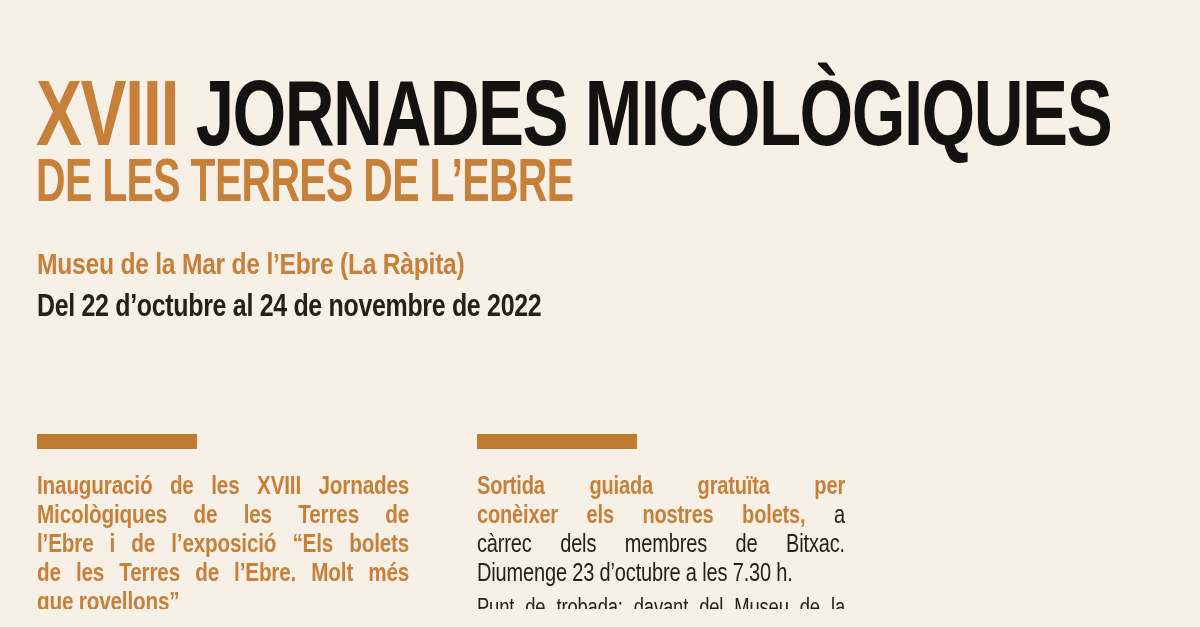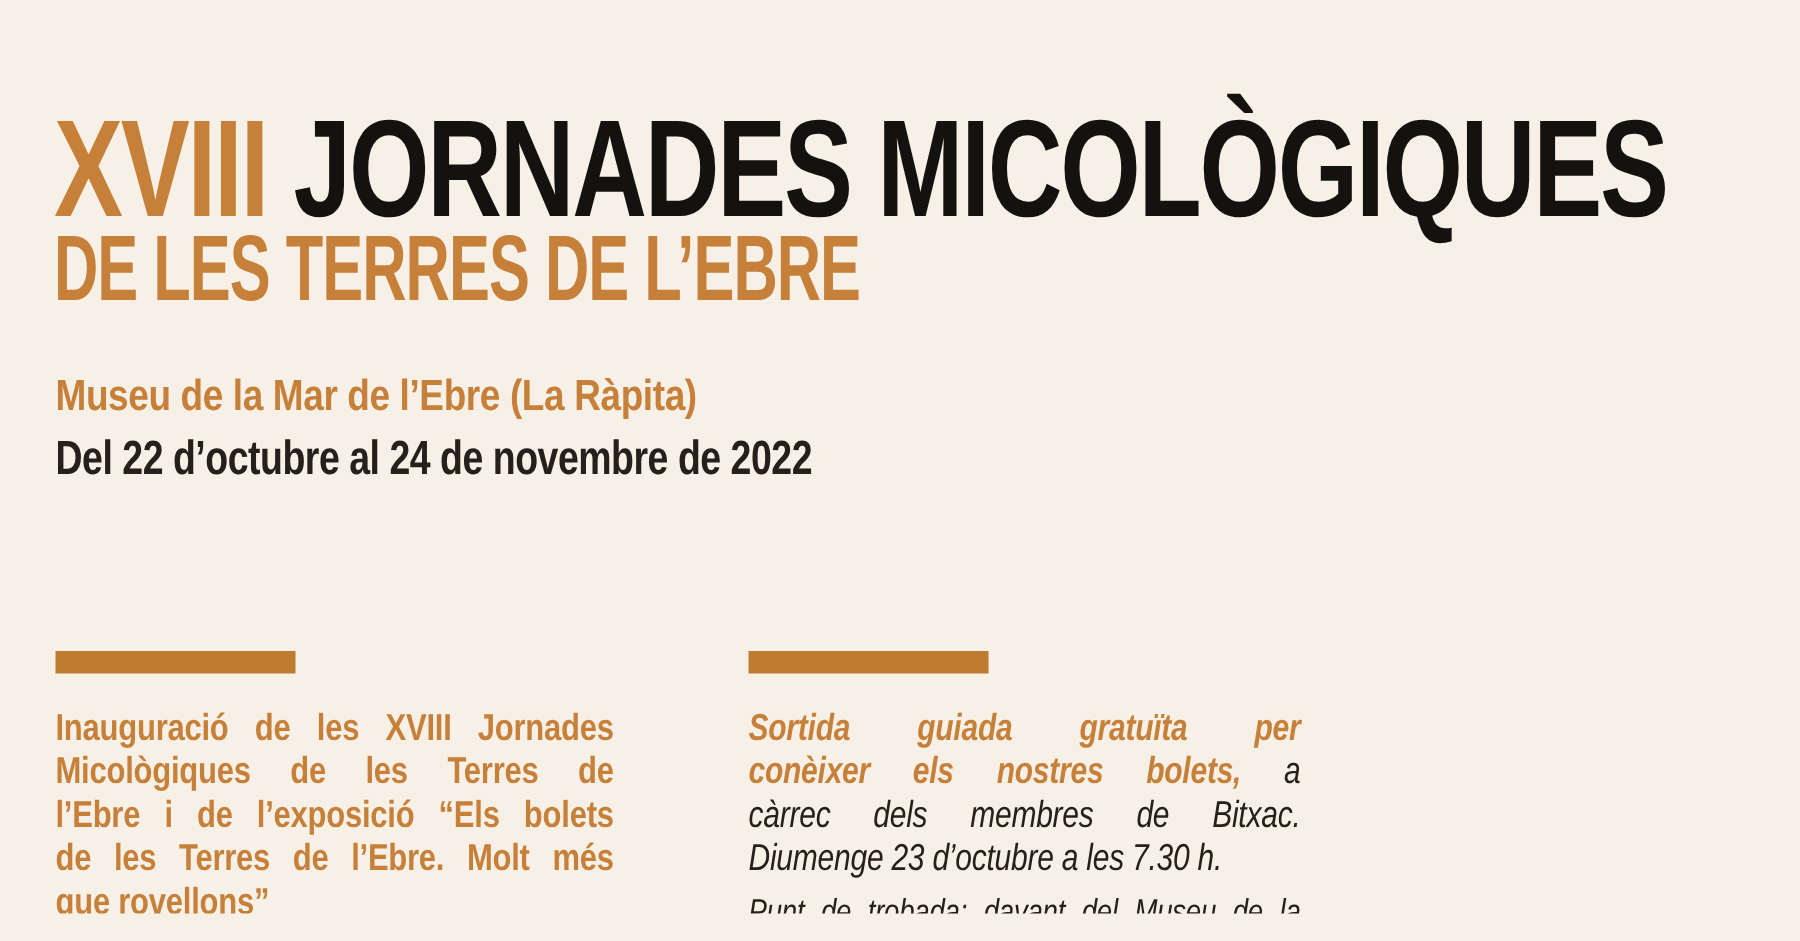--- a/index.html
+++ b/index.html
@@ -47,21 +47,21 @@
   .dates{
     position:absolute;left:37px;top:289px;
     font-size:32px;line-height:1;font-weight:700;
     letter-spacing:-0.4px;white-space:nowrap;
     color:var(--ink);
     transform:scaleX(0.78);transform-origin:0 0;
   }
   
   .col{position:absolute;top:434px;}
   .col-left{left:37px;}
-  .col-right{left:499px;font-style:italic;}
+  .col-right{left:477px;}
   .bar{
     width:160px;height:15px;
     background:var(--accent-bar);
   }
   .textwrap{
     margin-top:22px;
     transform-origin:0 0;
     font-size:25px;line-height:29px;
     letter-spacing:-0.2px;
   }

